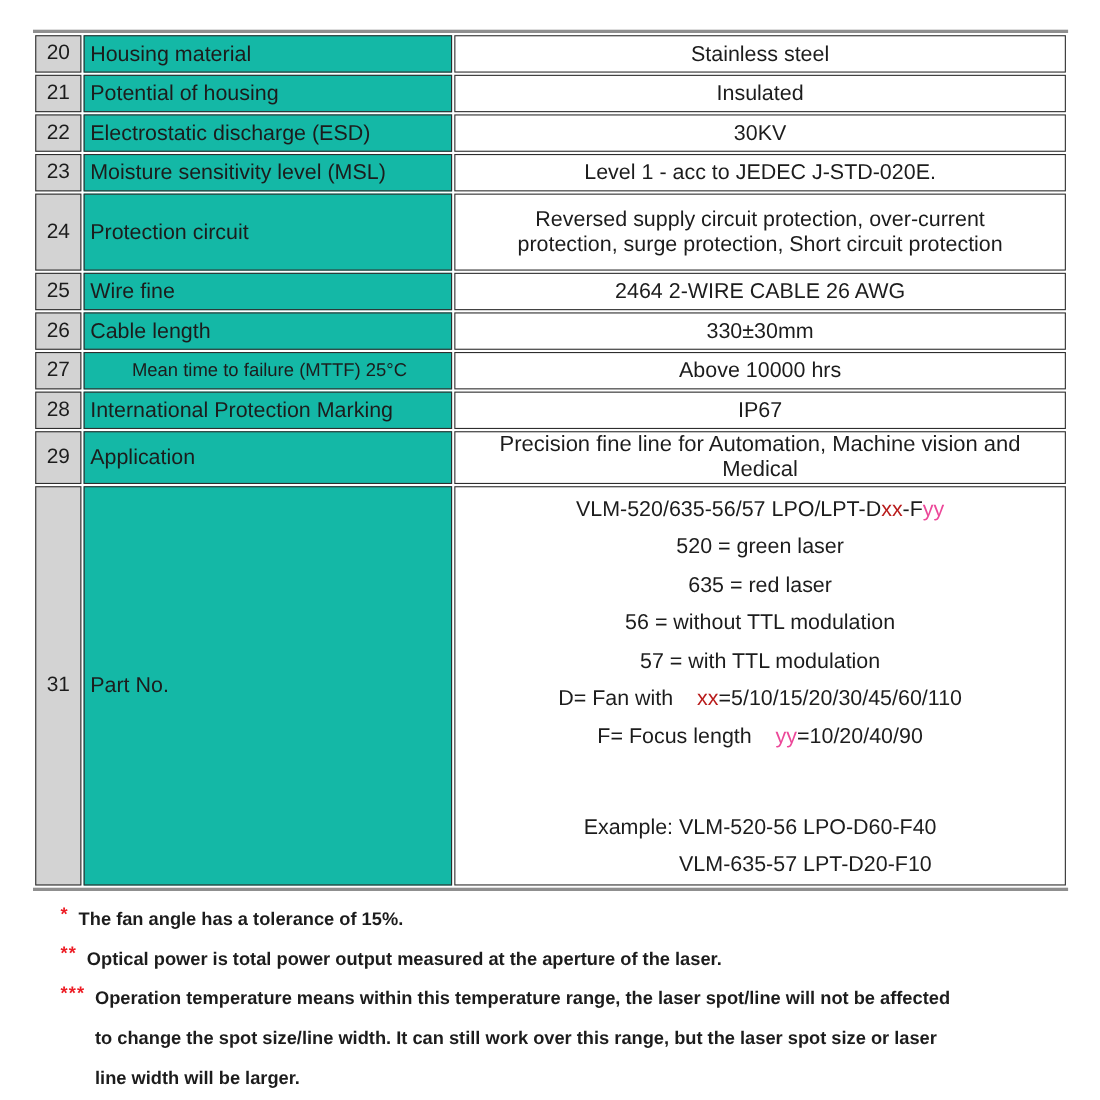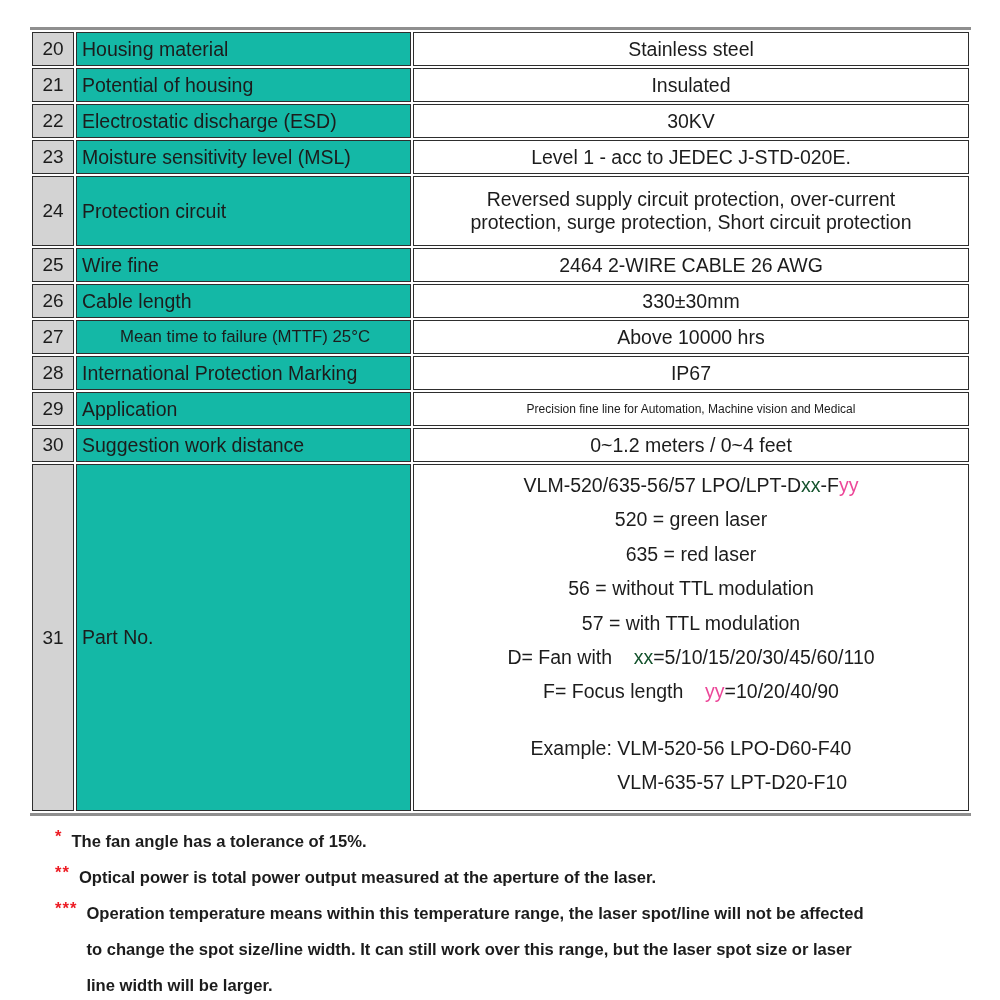--- a/index.html
+++ b/index.html
@@ -16,26 +16,26 @@
     border-collapse:separate;border-spacing:2px;width:100%;table-layout:fixed;
   }
   td{border:1.5px solid #2e2e2e;overflow:hidden;}
   td.num{width:38px;background:#d3d3d3;text-align:center;font-size:19px;}
   td.label{width:326px;background:#14b8a6;text-align:left;padding:0 2px 0 5px;font-size:19.5px;white-space:nowrap;}
   td.value{text-align:center;font-size:19.5px;background:#ffffff;padding:0 4px;}
   tr.r td{height:30px;}
   tr.r-tall td{height:66px;}
   tr.r-part td{height:342px;}
   td.label.small{font-size:16.8px;text-align:center;}
-  td.value.small{font-size:12px;}
+  td.value.small{font-size:20px;}
   td.value.part{vertical-align:top;padding-top:3px;}
   .pline{line-height:34.4px;white-space:pre;}
-  .accent-xx{color:#14532d;}
+  .accent-xx{color:#b91c1c;}
   .accent-yy{color:#ec4899;}
-  .example{text-align:center;margin-top:22px;}
+  .example{text-align:center;margin-top:48px;}
   .example-inner{display:inline-block;text-align:left;}
   .example-inner div{line-height:34.4px;white-space:pre;}
   .ghost{visibility:hidden;}
   .footnotes{margin:8px 0 0 55px;font-weight:bold;font-size:16.6px;}
   .fn{display:flex;align-items:flex-start;margin-top:0;}
   .fn-marker{color:#ed1c24;margin-right:9px;line-height:36px;position:relative;top:-5px;letter-spacing:1px;}
   .fn-text div{line-height:36px;}
 </style>
 </head>
 <body>
@@ -89,25 +89,20 @@
     <tr class="r">
       <td class="num">28</td>
       <td class="label">International Protection Marking</td>
       <td class="value">IP67</td>
     </tr>
     <tr class="r">
       <td class="num">29</td>
       <td class="label">Application</td>
       <td class="value small">Precision fine line for Automation, Machine vision and Medical</td>
     </tr>
-    <tr class="r">
-      <td class="num">30</td>
-      <td class="label">Suggestion work distance</td>
-      <td class="value">0~1.2 meters / 0~4 feet</td>
-    </tr>
     <tr class="r-part">
       <td class="num">31</td>
       <td class="label">Part No.</td>
       <td class="value part">
         <div class="pline"><span>VLM-520/635-56/57 LPO/LPT-D</span><span class="accent-xx">xx</span><span>-F</span><span class="accent-yy">yy</span></div>
         <div class="pline">520 = green laser</div>
         <div class="pline">635 = red laser</div>
         <div class="pline">56 = without TTL modulation</div>
         <div class="pline">57 = with TTL modulation</div>
         <div class="pline"><span>D= Fan with    </span><span class="accent-xx">xx</span><span>=5/10/15/20/30/45/60/110</span></div>

